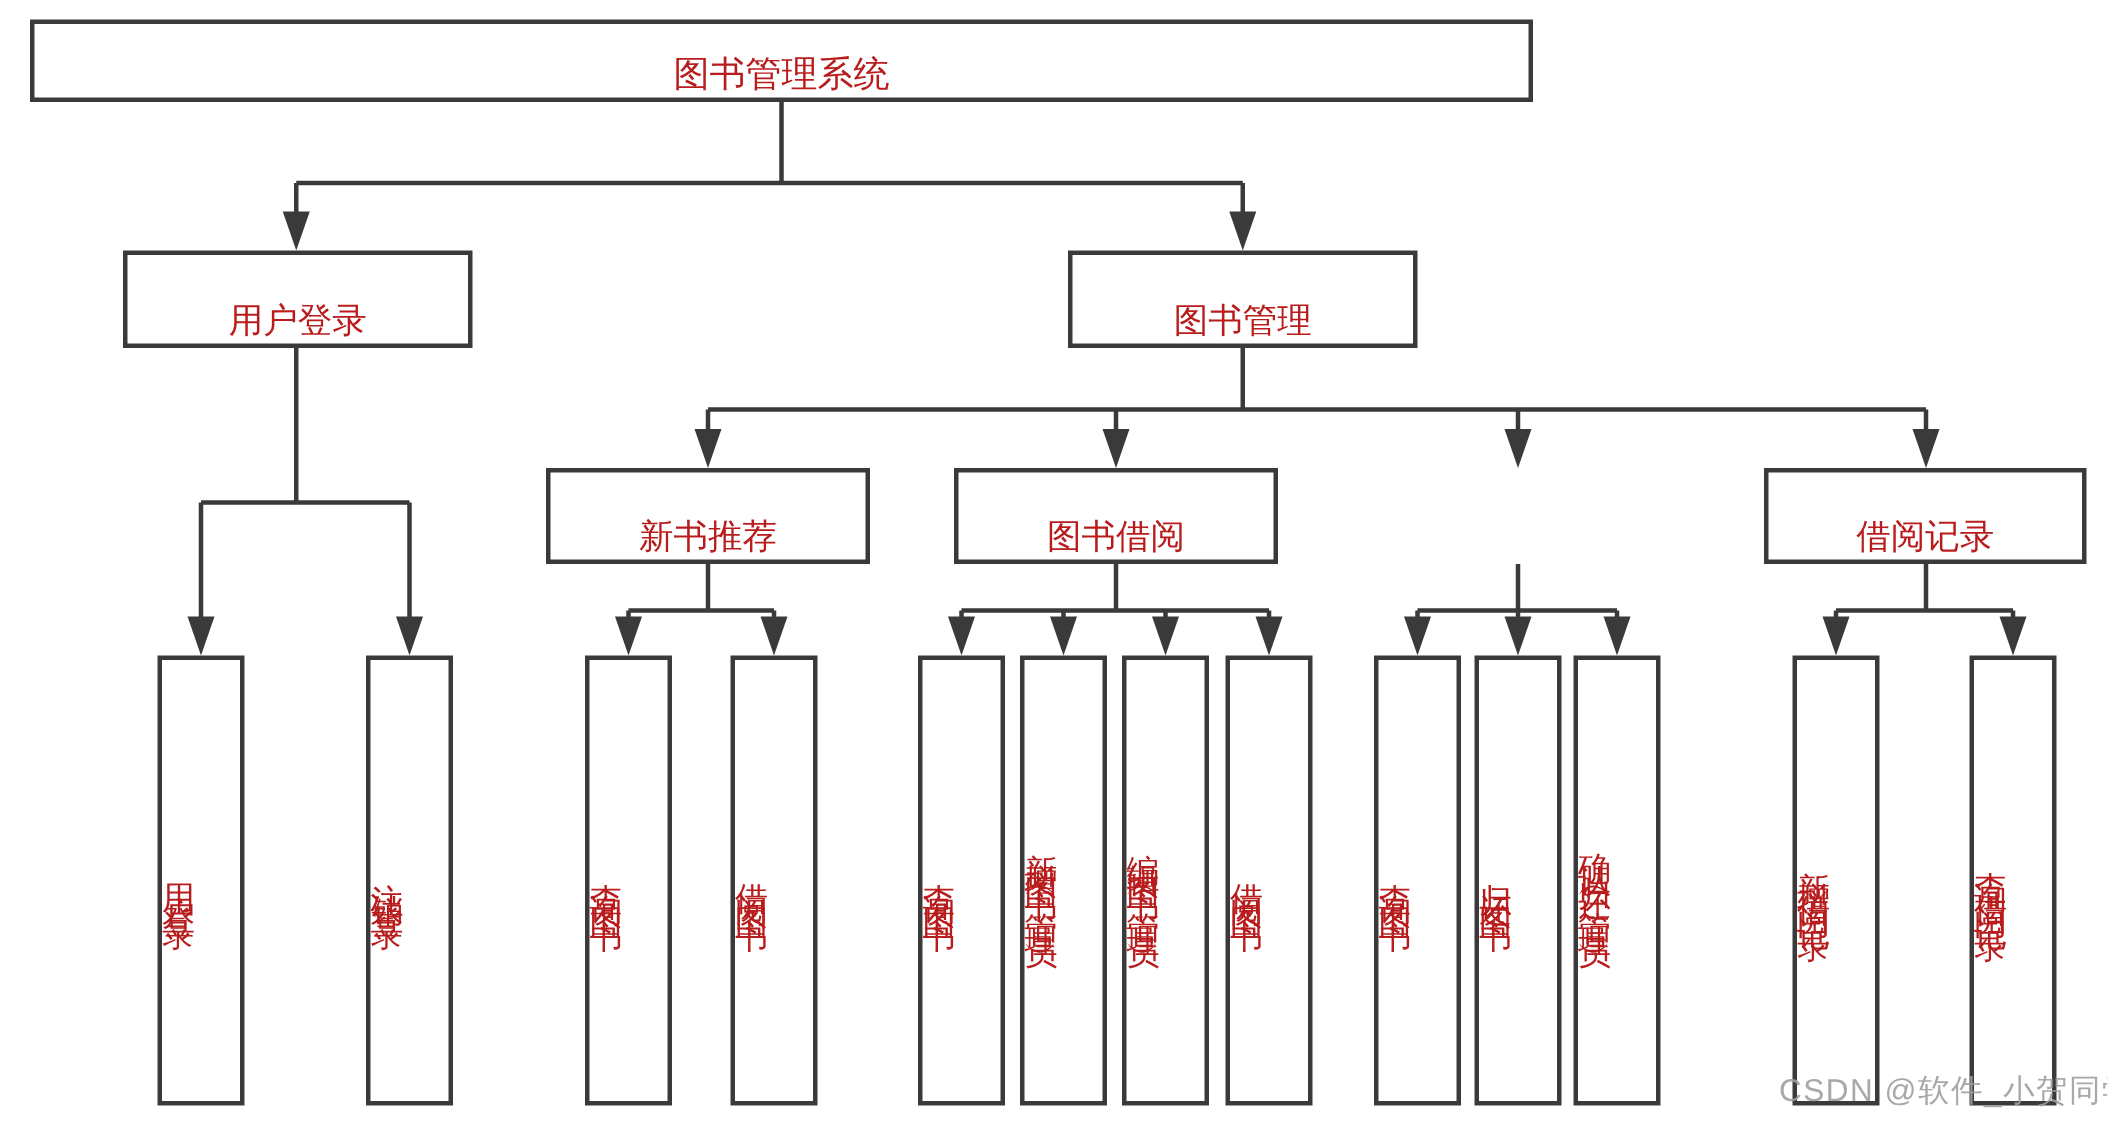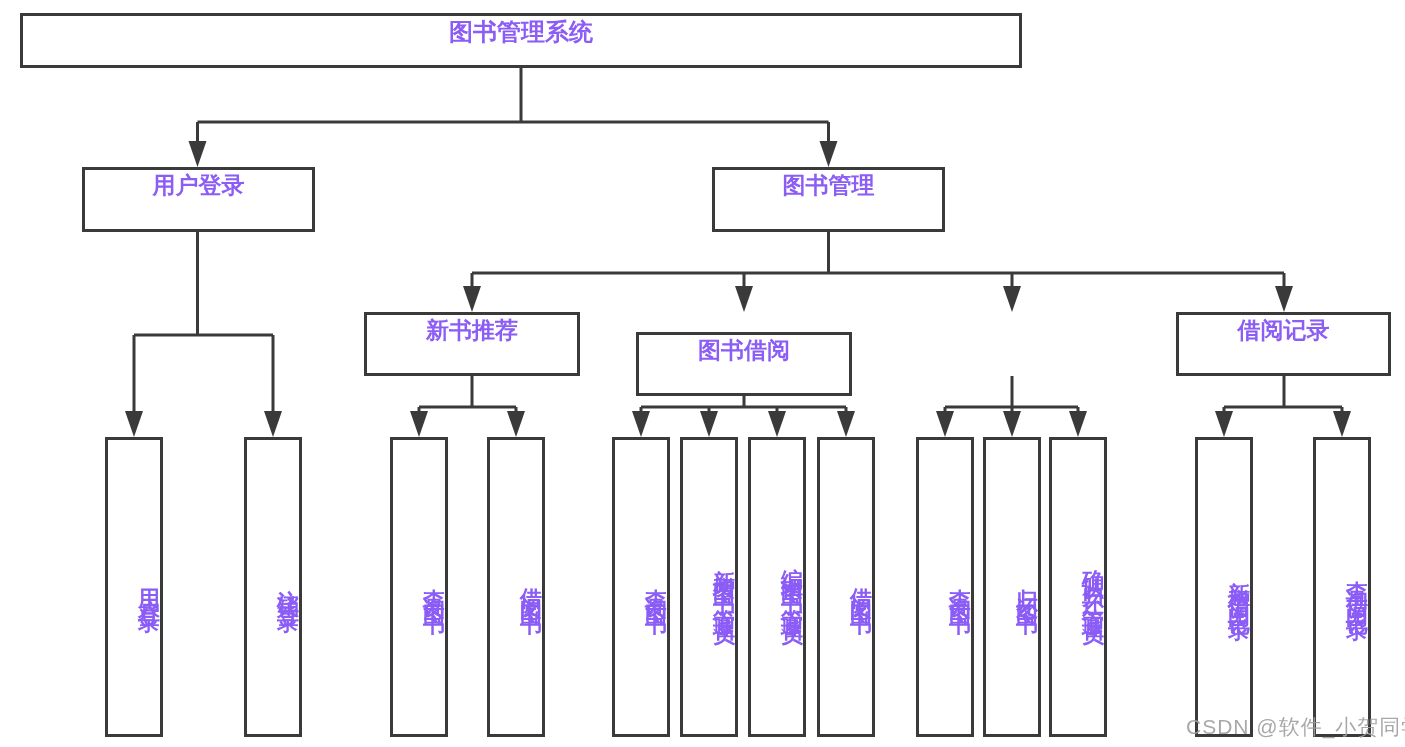--- a/index.html
+++ b/index.html
@@ -15,48 +15,47 @@
     position: absolute;
     left: 0; top: 0;
     width: 1405px; height: 747px;
     pointer-events: none;
   }
   .node {
     position: absolute;
     box-sizing: border-box;
     background: #ffffff;
     border: 3px solid #3a3a3a;
-    color: #8b5cf6;
+    color: #b91c1c;
     display: flex;
-    align-items: flex-start;
+    align-items: flex-end;
     justify-content: center;
     font-size: 23px;
     text-align: center;
     white-space: nowrap;
-    font-weight: bold;
   }
   .vnode {
     width: 58px;
     height: 300px;
     top: 437px;
     font-size: 22px;
     writing-mode: vertical-rl;
     text-orientation: mixed;
     letter-spacing: 8px;
     line-height: 1;
     white-space: normal;
   }
   
   .n-root { left: 20px;  top: 13px;  width: 1002px; height: 55px; font-size: 24px; }
   
   .n-l1a  { left: 82px;  top: 167px; width: 233px; height: 65px; }
   .n-l1b  { left: 712px; top: 167px; width: 233px; height: 65px; }
   
   .n-l2a  { left: 364px;  top: 312px; width: 216px; height: 64px; }
-  .n-l2b  { left: 636px;  top: 312px; width: 216px; height: 64px; margin-top: 20px; }
+  .n-l2b  { left: 636px;  top: 312px; width: 216px; height: 64px; }
   .n-l2c  { left: 904px;  top: 312px; width: 216px; height: 64px; }
   .n-l2d  { left: 1176px; top: 312px; width: 215px; height: 64px; }
   
   .n-a1 { left: 105px; }
   .n-a2 { left: 244px; }
   .n-b1 { left: 390px; }
   .n-b2 { left: 487px; }
   .n-c1 { left: 612px; }
   .n-c2 { left: 680px; }
   .n-c3 { left: 748px; }

